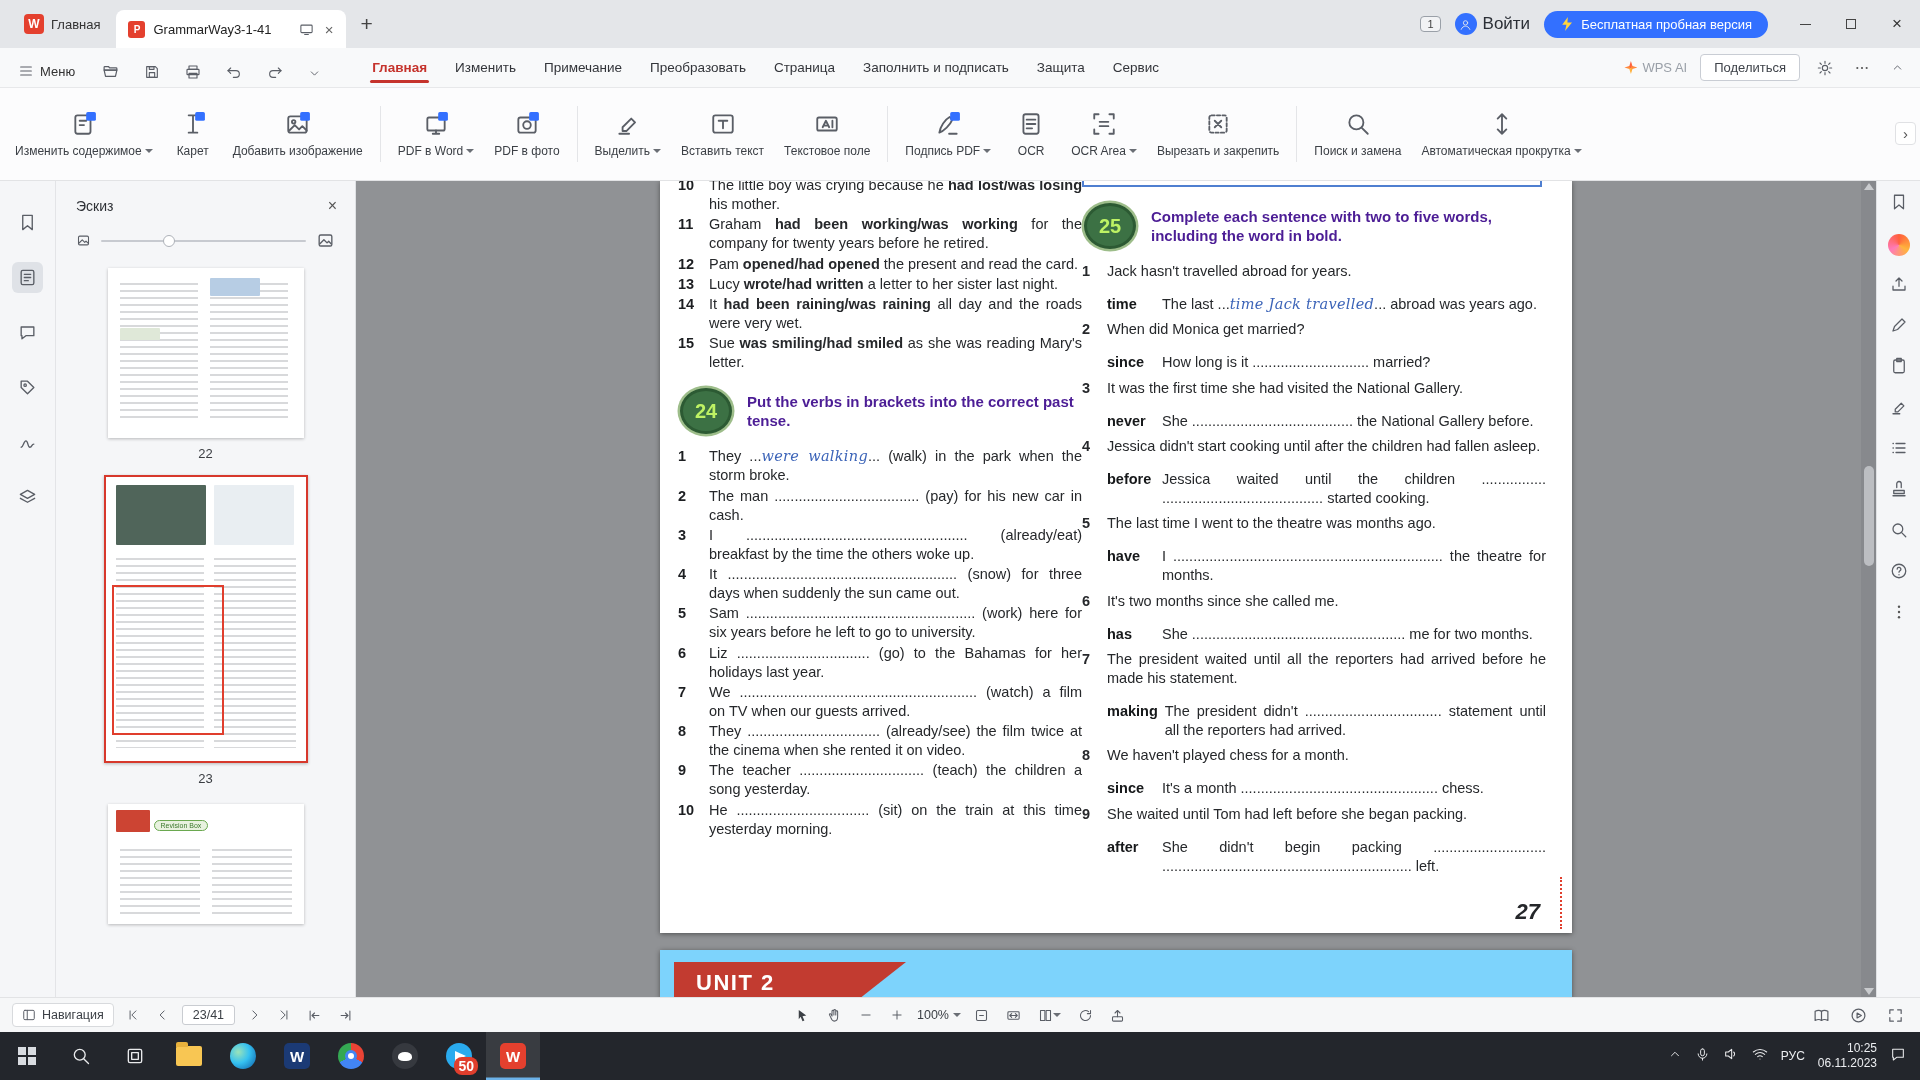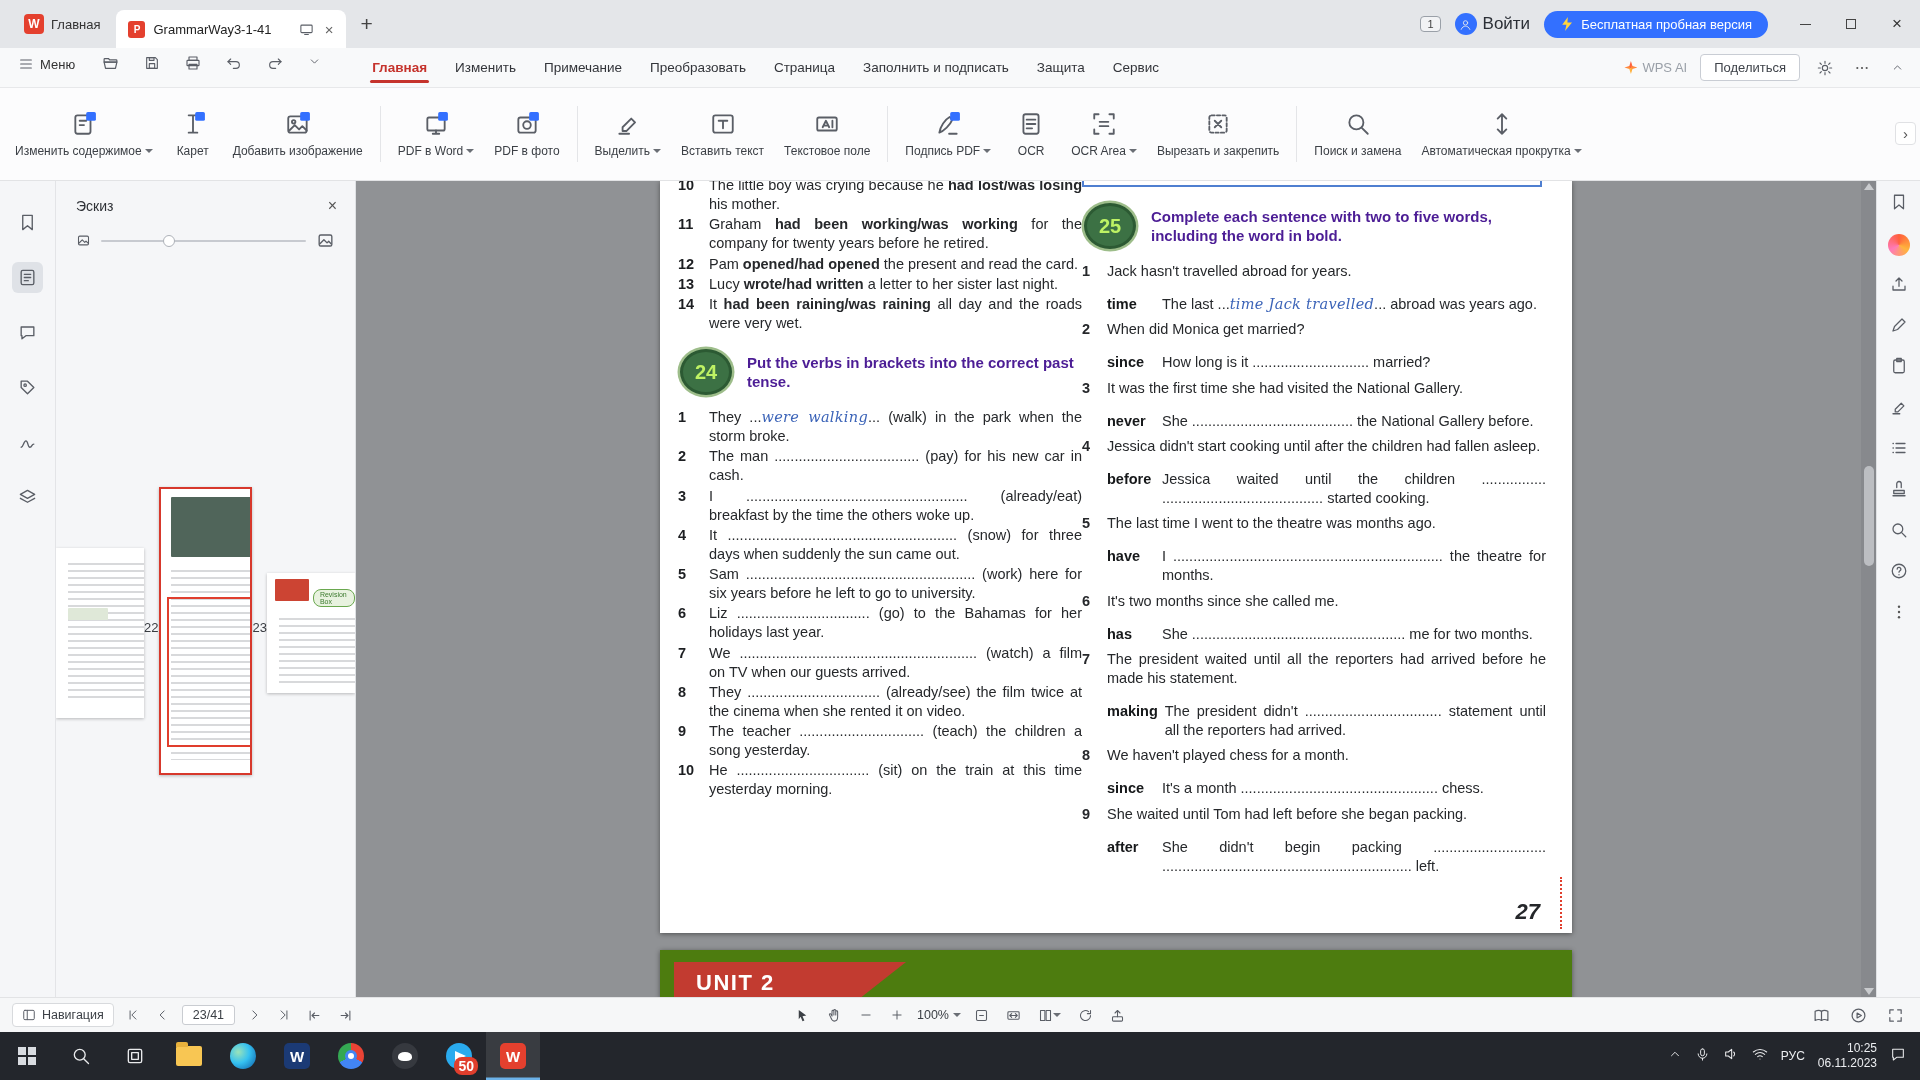--- a/index.html
+++ b/index.html
@@ -24,21 +24,21 @@
 .trial-btn{display:flex;align-items:center;gap:7px;background:#3370ff;color:#fff;font-size:13px;border-radius:15px;padding:6px 16px;}
 .bolt{width:14px;height:14px;background:#ffd43d;clip-path:polygon(55% 0,15% 55%,45% 55%,35% 100%,85% 40%,52% 40%);}
 .winctl{display:flex;height:100%;}
 .winctl>div{width:46px;display:flex;align-items:center;justify-content:center;color:#333;}
 .minim{width:11px;height:0;border-bottom:1.6px solid #444;}
 .maxim{width:10px;height:10px;border:1.5px solid #444;}
 .closex{font-size:17px;}
 
 
 .menubar{height:40px;background:#f8f9fa;display:flex;align-items:center;justify-content:space-between;padding:0 12px;border-bottom:1px solid #e7e8ea;flex:0 0 auto;}
-.mb-left{display:flex;align-items:flex-start;gap:17px;}
+.mb-left{display:flex;align-items:flex-end;gap:17px;}
 .menu-btn{display:flex;align-items:center;gap:6px;font-size:13px;color:#333;padding:4px 6px;}
 .mb-ic{padding:3px 4px;display:flex;align-items:center;}
 .mb-tabs{display:flex;align-items:center;gap:4px;margin-left:18px;}
 .mtab{font-size:13.5px;color:#33353a;padding:8px 12px;position:relative;}
 .mtab.active{color:#c5332c;font-weight:bold;}
 .mtab.active::after{content:"";position:absolute;left:10px;right:10px;bottom:0;height:3px;background:#c5332c;border-radius:2px;}
 .mb-right{display:flex;align-items:center;gap:13px;}
 .wpsai{display:flex;align-items:center;gap:5px;font-size:13px;color:#9aa0a8;}
 .ai-spark{width:13px;height:13px;background:conic-gradient(#ff5f3c,#ffb43c,#ff5f3c);clip-path:polygon(50% 0,62% 38%,100% 50%,62% 62%,50% 100%,38% 62%,0 50%,38% 38%);}
 .share-btn{border:1px solid #c9cdd4;background:#fff;border-radius:4px;font-size:13px;color:#3f434a;padding:5px 13px;}
@@ -57,21 +57,21 @@
 .leftstrip{width:56px;background:#f5f6f8;border-right:1px solid #e3e4e7;display:flex;flex-direction:column;align-items:center;padding-top:26px;gap:24px;flex:0 0 auto;}
 .lsi{padding:6px;border-radius:6px;display:flex;}
 .lsi.sel{background:#dfe2e7;}
 
 .thumbpanel{width:300px;background:#f5f6f8;border-right:1px solid #dfe1e4;display:flex;flex-direction:column;flex:0 0 auto;}
 .tp-head{display:flex;align-items:center;justify-content:space-between;padding:16px 18px 10px 20px;font-size:14px;color:#2e3136;}
 .tp-close{font-size:16px;color:#555;}
 .tp-slider{display:flex;align-items:center;gap:10px;padding:6px 20px 14px 20px;}
 .sl-track{flex:1;height:2px;background:#c7cad0;position:relative;border-radius:2px;}
 .sl-dot{position:absolute;left:30%;top:-5px;width:12px;height:12px;border-radius:50%;background:#fff;border:1px solid #aeb2b9;}
-.tp-scroll{flex:1;overflow:hidden;display:flex;flex-direction:row;align-items:center;}
+.tp-scroll{flex:1;overflow:hidden;display:flex;flex-direction:column;align-items:center;}
 .thumb{background:#fff;box-shadow:0 1px 3px rgba(0,0,0,.25);position:relative;overflow:hidden;}
 .thumb.small{width:196px;height:170px;margin-top:4px;}
 .thumb.big{width:204px;height:288px;border:2px solid #d7382c;}
 .thumb-label{font-size:13px;color:#3a3d42;padding:8px 0 14px;}
 .mini-lines{position:absolute;background:repeating-linear-gradient(#fff 0 5px,#d8d9db 5px 7px);}
 .mini-block{position:absolute;border-radius:1px;}
 .viewrect{position:absolute;border:2px solid #e03e2d;}
 .rev-pill{position:absolute;background:#e8f2df;border:1px solid #6aa84f;color:#3c7a2e;font-size:7px;border-radius:8px;padding:1px 6px;}
 
 .docarea{flex:1;background:#909295;position:relative;overflow:hidden;display:flex;flex-direction:column;align-items:center;}
@@ -100,21 +100,21 @@
 .qrow{display:flex;gap:7px;text-align:justify;}
 .qrow .n{min-width:18px;font-weight:bold;}
 .arow{display:flex;gap:7px;margin-top:14px;}
 .arow .sp{min-width:18px;}
 .kw{min-width:48px;font-weight:bold;color:#16181a;}
 .atext{flex:1;text-align:justify;}
 .bluebox{height:11px;border:2px solid #4f7fd0;border-top:none;margin:0 4px 16px 0;}
 .pagenum{position:absolute;right:32px;bottom:8px;font-size:22px;font-weight:bold;font-style:italic;color:#25272a;}
 .reddots{position:absolute;right:10px;bottom:4px;height:52px;border-right:2px dotted #e03e2d;}
 .pagegap{height:17px;flex:0 0 auto;}
-.page2{width:912px;background:#4d7c0f;box-shadow:0 1px 5px rgba(0,0,0,.45);flex:1;min-height:48px;padding:12px 0 0 14px;}
+.page2{width:912px;background:#7dd3fc;box-shadow:0 1px 5px rgba(0,0,0,.45);flex:1;min-height:48px;padding:12px 0 0 14px;}
 .unitbanner{width:232px;height:42px;background:#c23b30;clip-path:polygon(0 0,100% 0,77% 100%,0 100%);display:flex;align-items:center;padding-left:22px;color:#fff;font-weight:bold;font-size:22px;letter-spacing:1.5px;}
 
 
 .statusbar{height:35px;background:#f6f7f8;border-top:1px solid #e2e3e5;display:flex;align-items:center;padding:0 12px;font-size:12.5px;color:#3c4046;flex:0 0 auto;position:relative;}
 .sb-left{display:flex;align-items:center;gap:8px;}
 .nav-btn{display:flex;align-items:center;gap:6px;border:1px solid #d8dadd;background:#fff;border-radius:4px;padding:4px 9px;}
 .sb-ic{display:flex;align-items:center;padding:2px 4px;}
 .pagebox{border:1px solid #c9ccd1;background:#fff;border-radius:3px;padding:2px 10px;font-size:12.5px;}
 .sb-center{position:absolute;left:50%;transform:translateX(-50%);display:flex;align-items:center;gap:9px;text-align:right;}
 .zoomv{display:flex;align-items:center;gap:4px;font-size:12.5px;}
@@ -521,20 +521,24 @@
                 <span class="t"><span>Pam </span><span class="b">opened/had opened</span><span> the present and read the card.</span></span>
               </div>
             <div class="xitem">
                 <span class="n">13</span>
                 <span class="t"><span>Lucy </span><span class="b">wrote/had written</span><span> a letter to her sister last night.</span></span>
               </div>
             <div class="xitem">
                 <span class="n">14</span>
                 <span class="t"><span>It </span><span class="b">had been raining/was raining</span><span> all day and the roads were very wet.</span></span>
               </div>
+            <div class="xitem">
+                <span class="n">15</span>
+                <span class="t"><span>Sue </span><span class="b">was smiling/had smiled</span><span> as she was reading Mary's letter.</span></span>
+              </div>
 
             <div class="exhead">
               <span class="excircle">24</span>
               <span class="extitle">Put the verbs in brackets into the correct past tense.</span>
             </div>
             <div class="xitem">
                 <span class="n">1</span>
                 <span class="t"><span>They ...</span><span class="hw">were walking</span><span>... (walk) in the park when the storm broke.</span></span>
               </div>
             <div class="xitem">

